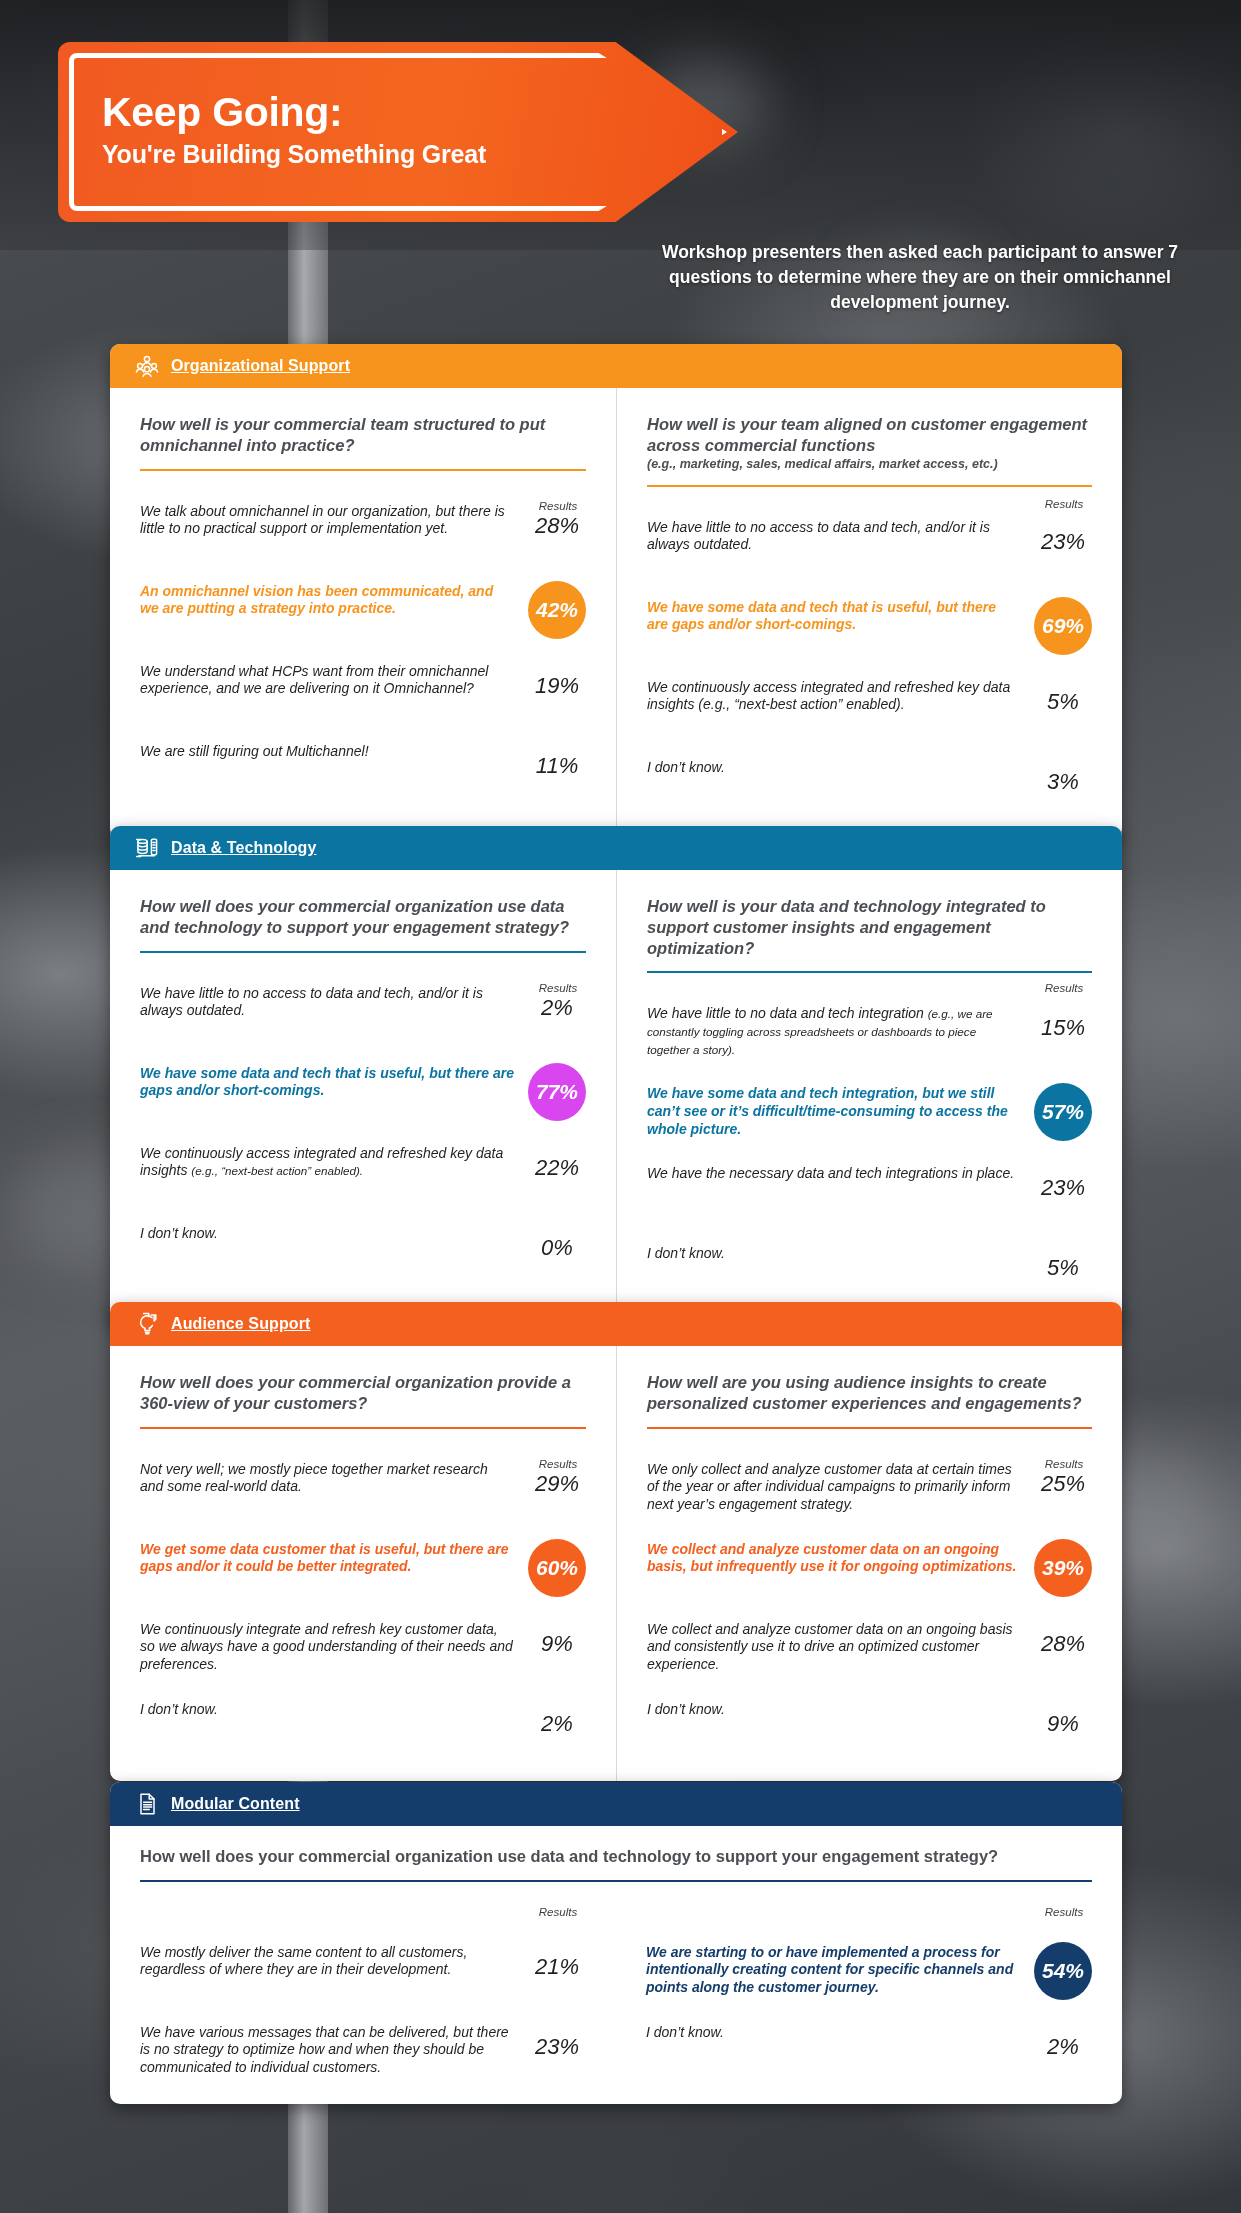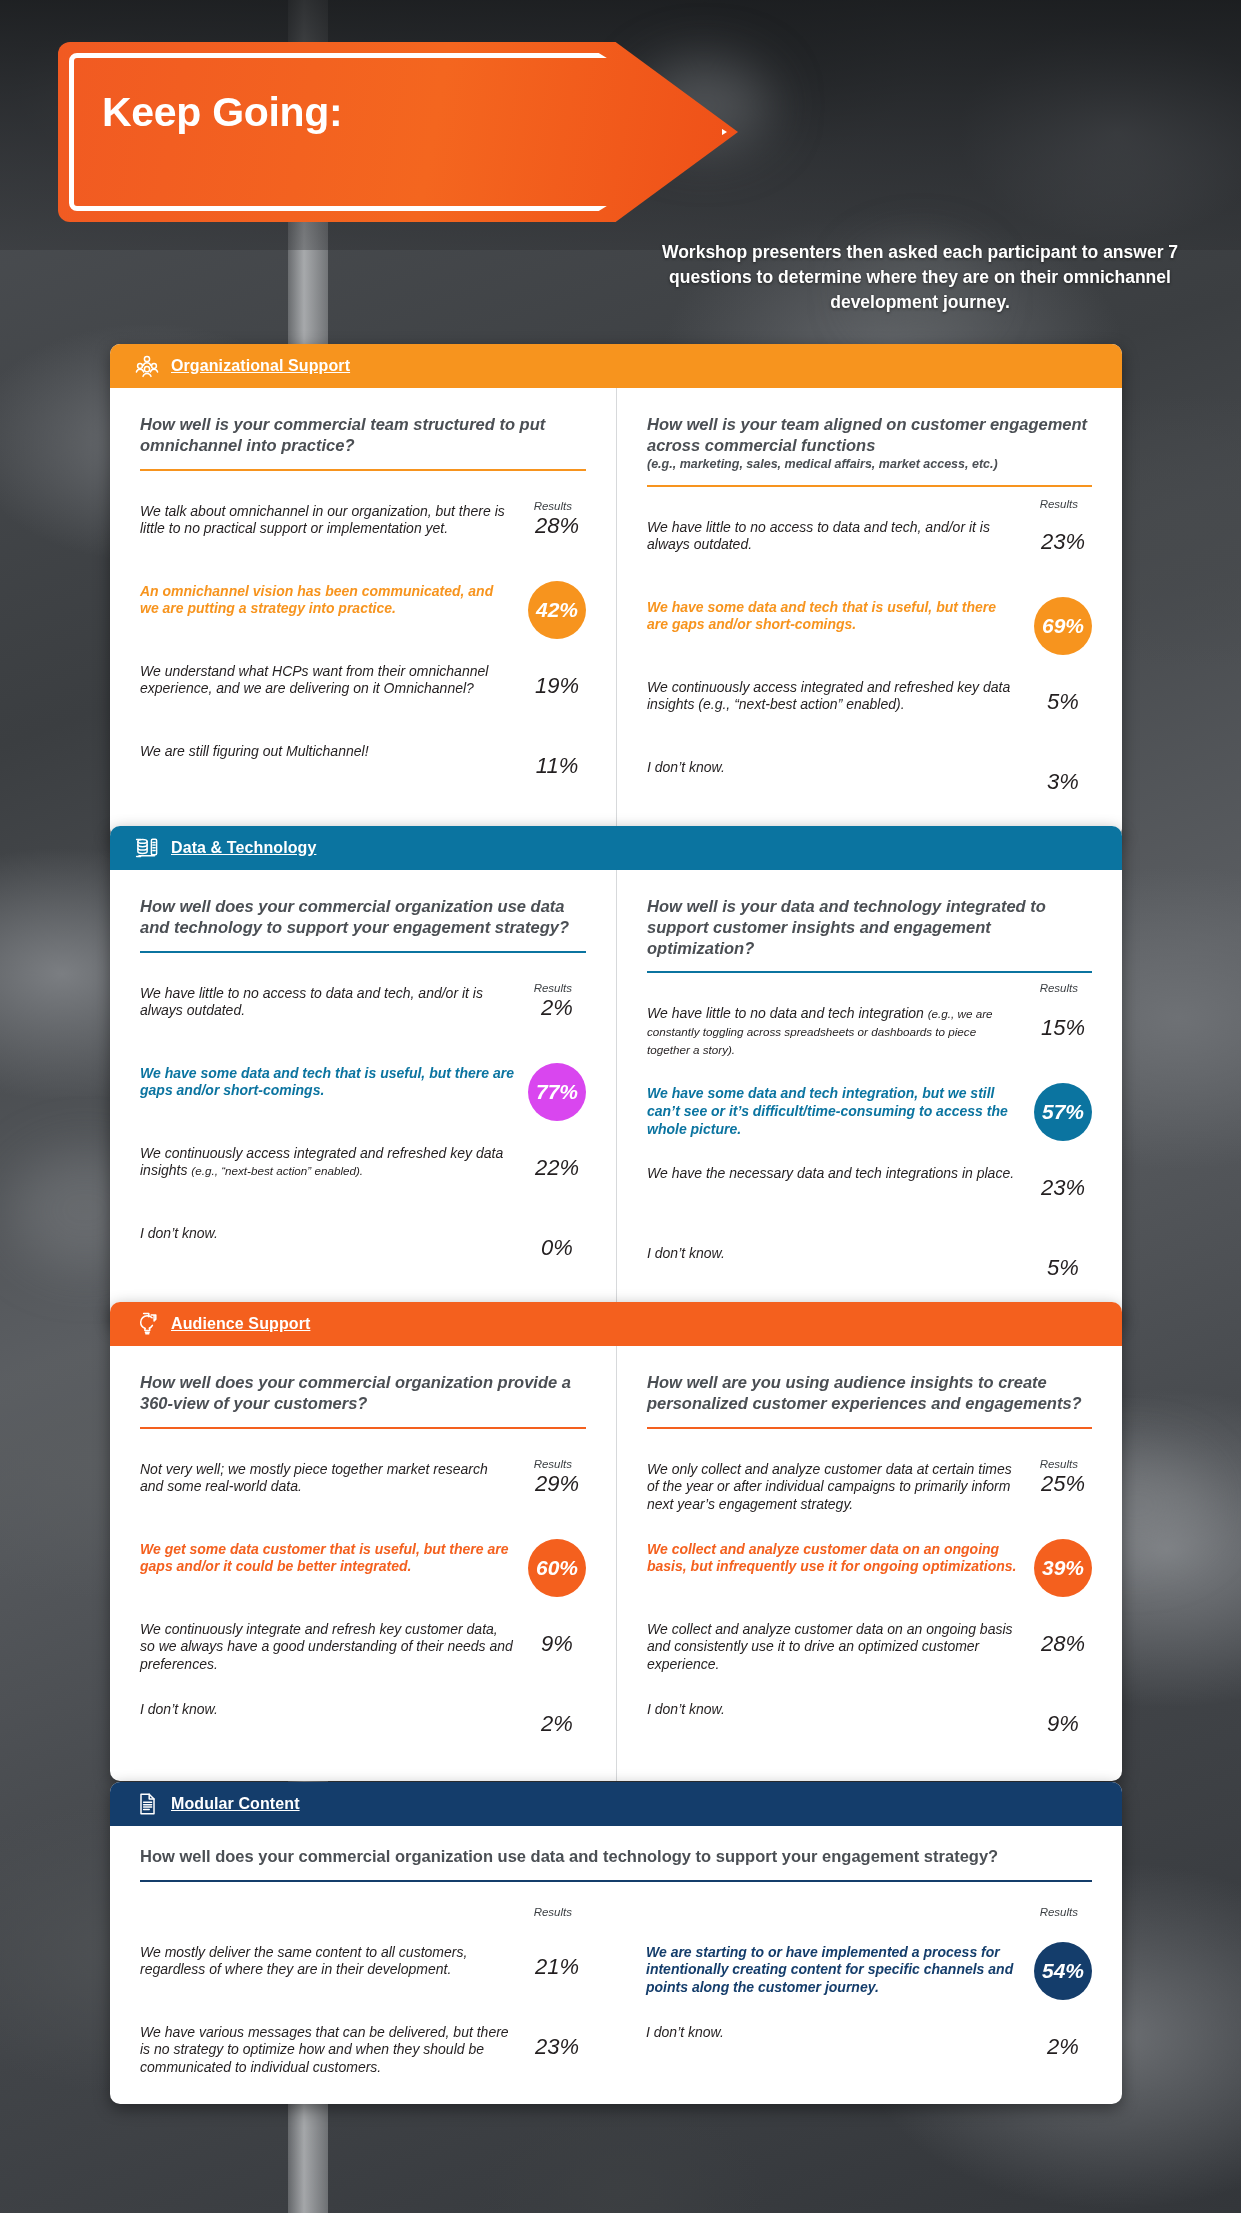--- a/index.html
+++ b/index.html
@@ -104,22 +104,22 @@
   }
   .col + .col { border-left: 1px solid #d7d9db; }
 
   .q-title {
     font-size: 16.5px; font-weight: bold; color: #4b4f54; line-height: 1.26;
   }
   .q-sub { font-size: 12.5px; font-weight: bold; color: #4b4f54; line-height: 1.2; margin-top: 1px; }
   .q-rule { height: 2px; margin-top: 13px; }
 
   .results-label {
-    position: absolute; right: 44px; font-size: 11.5px; color: #3b3f43;
-    text-align: right; width: 56px;
+    position: absolute; right: 30px; font-size: 11.5px; color: #3b3f43;
+    text-align: center; width: 56px;
   }
 
   .answers { margin-top: 30px; }
   .answer {
     display: flex; align-items: flex-start; justify-content: space-between; gap: 14px;
     min-height: 58px;
   }
   .answer + .answer { margin-top: 22px; }
   .a-text {
     font-size: 14px; color: #231f20; line-height: 1.26; flex: 1 1 auto; padding-top: 2px;
@@ -148,20 +148,21 @@
 <div class="bg-blotch" style="left:640px; top:60px; width:130px; height:90px; background:rgba(110,113,117,.55);"></div>
 <div class="bg-blotch" style="left:860px; top:250px; width:120px; height:80px; background:rgba(90,93,96,.5);"></div>
 <div class="bg-blotch" style="left:1060px; top:1450px; width:150px; height:110px; background:rgba(140,143,147,.35);"></div>
 <div class="bg-blotch" style="left:10px; top:1150px; width:150px; height:120px; background:rgba(150,153,157,.3);"></div>
 
 <div class="banner-wrap">
   <div class="banner"></div>
   <div class="banner-inner-line"></div>
   <div class="banner-text">
     <div class="l1">Keep Going:</div>
+    <div class="l2">You're Building Something Great</div>
   </div>
 </div>
 
 <div class="intro">Workshop presenters then asked each participant to answer 7 questions to determine where they are on their omnichannel development journey.</div>
 
 <div id="sections-root">
     <div class="card" style="top:344px;">
       <div class="card-head" style="background:#F7941E">
         <svg class="head-icon" viewBox="0 0 26 26">
       <circle cx="13" cy="6" r="2.6" fill="none" stroke="#ffffff" stroke-width="1.5" stroke-linecap="round" stroke-linejoin="round"></circle>

